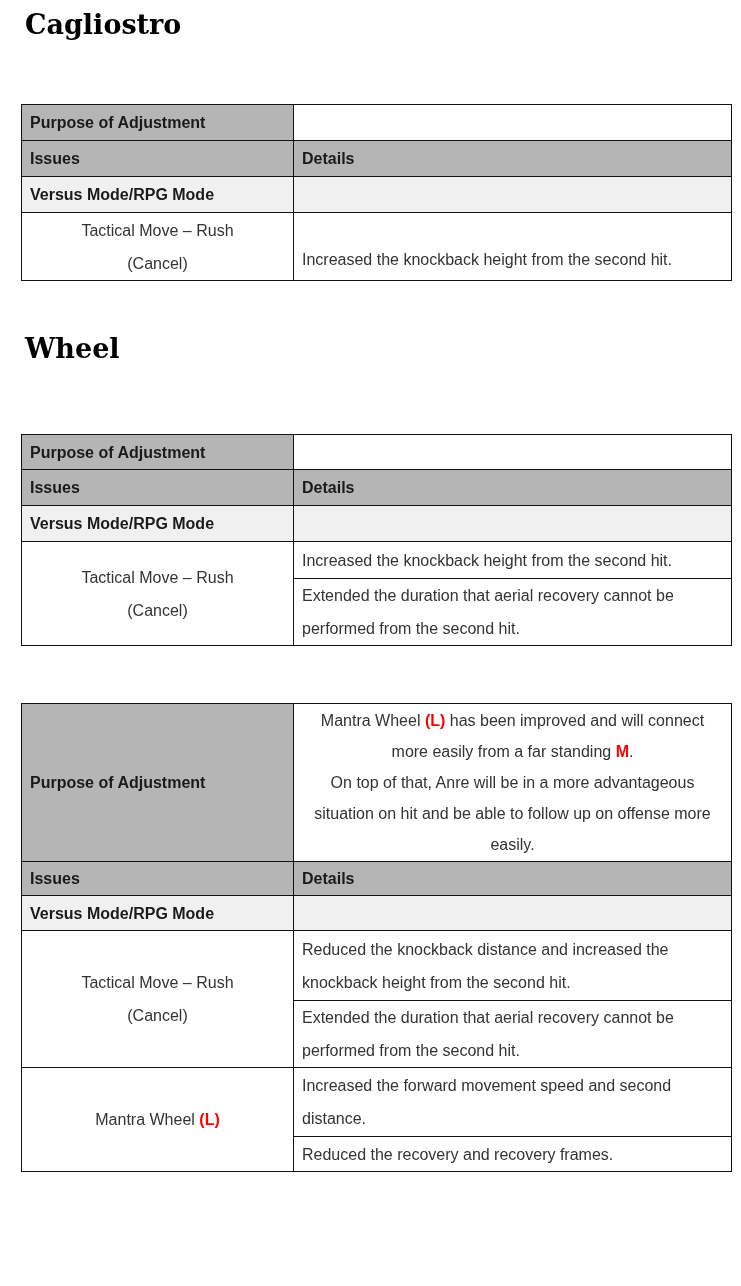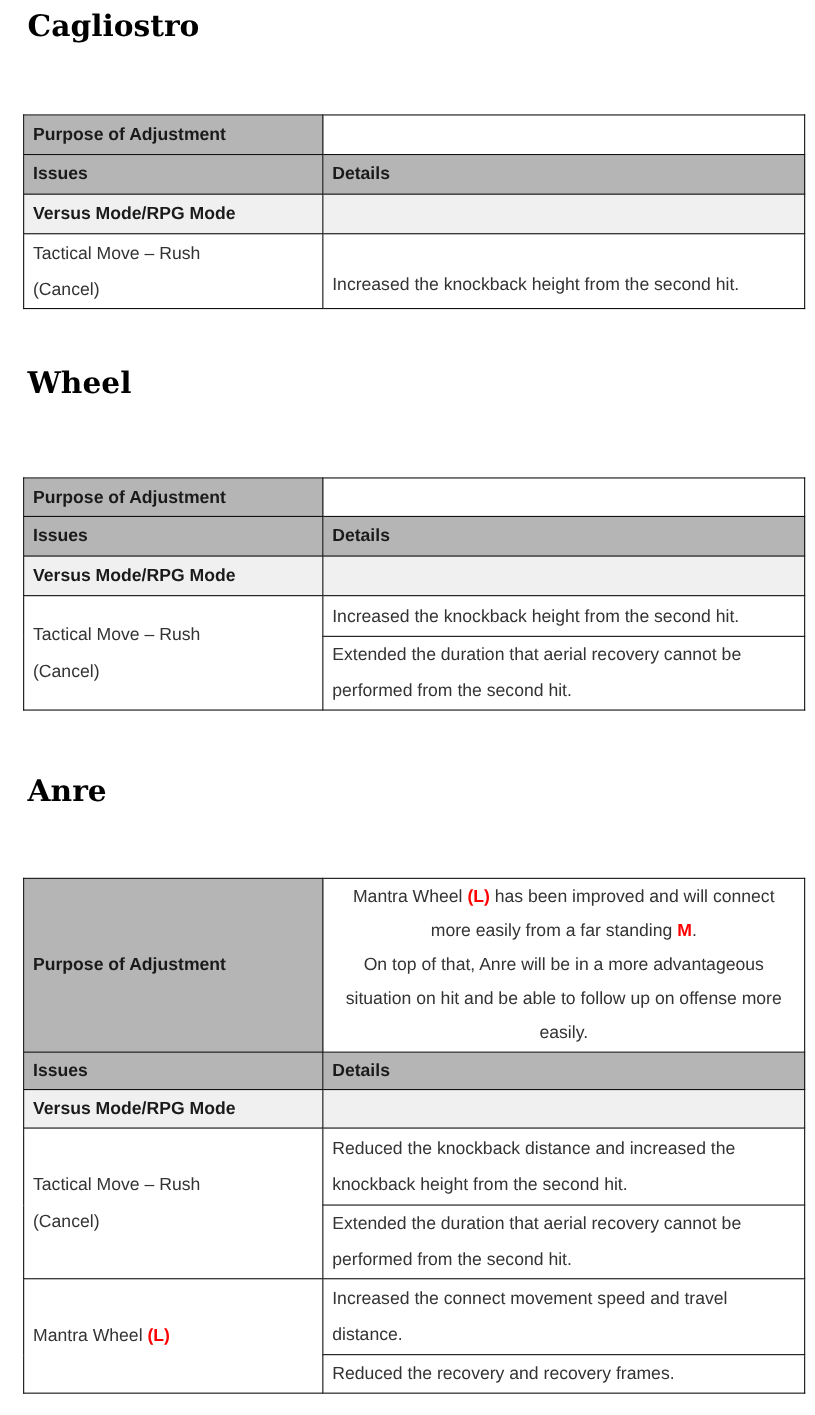--- a/index.html
+++ b/index.html
@@ -51,21 +51,21 @@
   td.hdr{
     background:var(--header-bg);
     font-weight:bold;
     color:#1a1a1a;
   }
   td.sub{
     background:var(--subheader-bg);
     font-weight:bold;
     color:#1a1a1a;
   }
-  td.issue{white-space:pre-line;}
+  td.issue{white-space:pre-line;text-align:center;}
   td.vbottom{vertical-align:bottom;padding-bottom:4px;}
   td.purpose-detail{line-height:31px;vertical-align:middle;text-align:center;}
   .red{color:var(--red);font-weight:bold;}
 </style>
 </head>
 <body>
 
 <div class="page">
 
   <h1 class="section-title title-cagliostro">Cagliostro</h1>
@@ -120,21 +120,20 @@
       <td class="issue" rowspan="2"><div><span>Tactical Move – Rush
 (Cancel)</span></div></td>
       <td>Increased the knockback height from the second hit.</td>
     </tr>
     <tr style="height:67px">
       <td>Extended the duration that aerial recovery cannot be performed from the second hit.</td>
     </tr>
   </tbody>
     </table>
 
-  <h1 class="section-title title-anre">Anre</h1>
 
   <table class="patch-table t-anre">
     <colgroup>
         <col style="width:272px">
         <col style="width:438px">
       </colgroup>
     <tbody>
         <tr style="height:158px">
       <td class="hdr">Purpose of Adjustment</td>
       <td class="purpose-detail">
@@ -153,21 +152,21 @@
     <tr style="height:70px">
       <td class="issue" rowspan="2"><div><span>Tactical Move – Rush
 (Cancel)</span></div></td>
       <td>Reduced the knockback distance and increased the knockback height from the second hit.</td>
     </tr>
     <tr style="height:63px">
       <td>Extended the duration that aerial recovery cannot be performed from the second hit.</td>
     </tr>
     <tr style="height:69px">
       <td class="issue" rowspan="2"><div><span>Mantra Wheel </span><span class="red">(L)</span></div></td>
-      <td>Increased the connect movement speed and travel distance.</td>
+      <td>Increased the forward movement speed and second distance.</td>
     </tr>
     <tr style="height:35px">
       <td>Reduced the recovery and recovery frames.</td>
     </tr>
   </tbody>
     </table>
 
 </div>
 
 </body></html>

